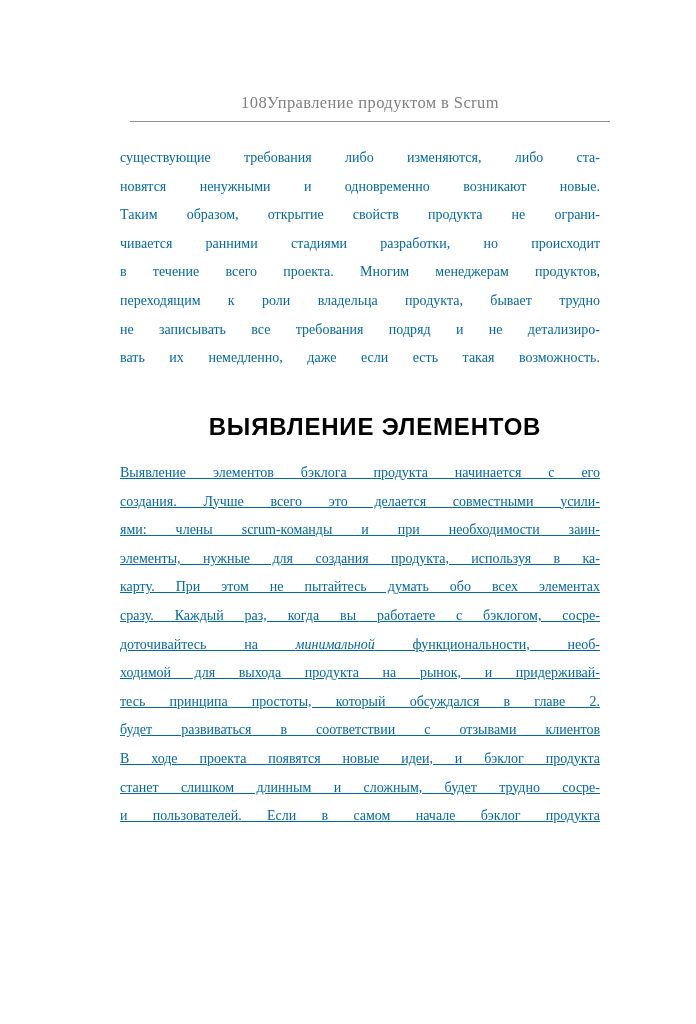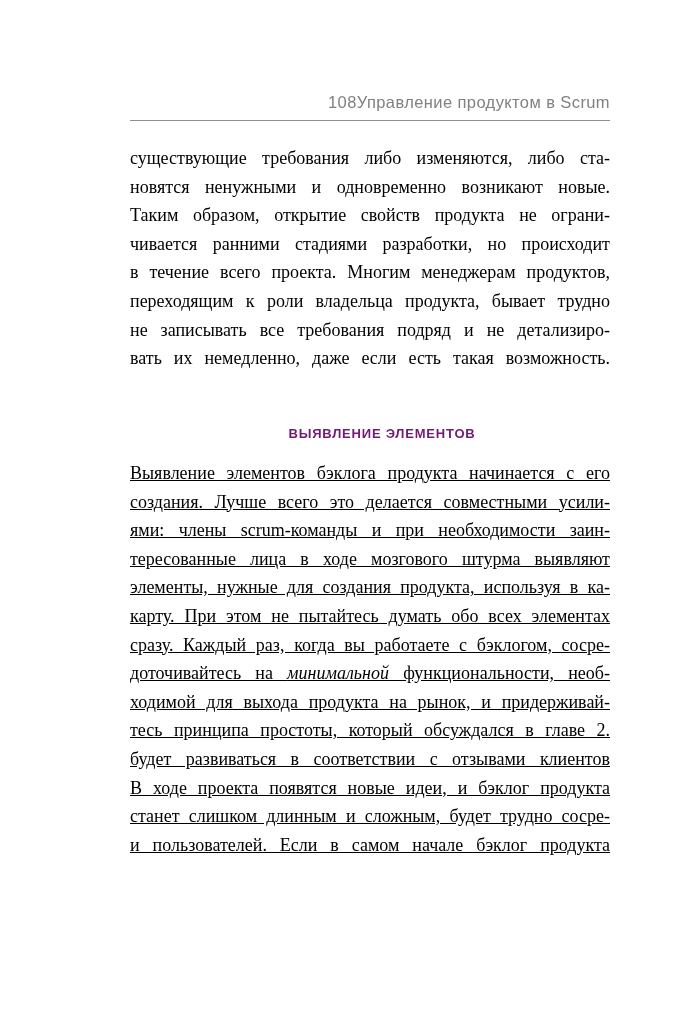--- a/index.html
+++ b/index.html
@@ -11,58 +11,58 @@
   .page {
     position: relative;
     width: 696px; height: 1024px;
     background: #ffffff;
     overflow: hidden;
   }
   .page-header {
     position: absolute;
     left: 130px; top: 93px; width: 480px;
     display: flex;
-    justify-content: flex-end;
+    justify-content: center;
     align-items: baseline;
     padding-bottom: 8px;
     border-bottom: 1px solid #8f8f8f;
-    font-family: Liberation Sans, sans-serif;
+    font-family: Liberation Serif, serif;
     font-size: 16.5px;
     letter-spacing: 0.4px;
     color: #808184;
   }
   .page-number { flex: 0 0 auto; }
   .running-title { flex: 0 0 auto; }
   .paragraph {
     position: absolute;
-    left: 130px; width: 480px;
-    color: #000000;
-    font-size: 18px;
+    left: 120px; width: 480px;
+    color: #0369a1;
+    font-size: 14px;
   }
   .para-1 { top: 144px; }
   .para-2 { top: 459px; text-decoration: underline; }
   .para-line {
     height: 28.6px;
     line-height: 28.6px;
     text-align: justify;
     text-align-last: justify;
     overflow: hidden;
   }
   .para-line .italic { font-style: italic; margin-top: 8px; }
   .section-heading {
     position: absolute;
     left: 130px; top: 407px; width: 480px;
-    margin: 12px;
+    margin: 5px;
     text-align: center;
     font-family: "Liberation Sans", sans-serif;
     font-weight: 700;
-    font-size: 13px;
+    font-size: 24px;
     line-height: 30px;
     letter-spacing: 0.8px;
-    color: #701a75;
+    color: #000000;
   }
 </style>
 </head>
 <body>
 
 <div class="page">
   <div class="page-header">
     <span class="page-number">108</span>
     <span class="running-title">Управление продуктом в Scrum</span>
   </div>
@@ -77,21 +77,20 @@
       <div class="para-line">не записывать все требования подряд и не детализиро-</div>
       <div class="para-line">вать их немедленно, даже если есть такая возможность.</div>
     </div>
 
   <h2 class="section-heading">ВЫЯВЛЕНИЕ ЭЛЕМЕНТОВ</h2>
 
   <div class="paragraph para-2">
       <div class="para-line">Выявление элементов бэклога продукта начинается с его</div>
       <div class="para-line">создания. Лучше всего это делается совместными усили-</div>
       <div class="para-line">ями: члены scrum-команды и при необходимости заин-</div>
-      <div class="para-line">тересованные лица в ходе мозгового штурма выявляют</div>
       <div class="para-line">элементы, нужные для создания продукта, используя в ка-</div>
       <div class="para-line">карту. При этом не пытайтесь думать обо всех элементах</div>
       <div class="para-line">сразу. Каждый раз, когда вы работаете с бэклогом, сосре-</div>
       <div class="para-line"><span>доточивайтесь на </span><span class="italic">минимальной</span><span> функциональности, необ-</span></div>
       <div class="para-line">ходимой для выхода продукта на рынок, и придерживай-</div>
       <div class="para-line">тесь принципа простоты, который обсуждался в главе 2.</div>
       <div class="para-line">будет развиваться в соответствии с отзывами клиентов</div>
       <div class="para-line">В ходе проекта появятся новые идеи, и бэклог продукта</div>
       <div class="para-line">станет слишком длинным и сложным, будет трудно сосре-</div>
       <div class="para-line">и пользователей. Если в самом начале бэклог продукта</div>

